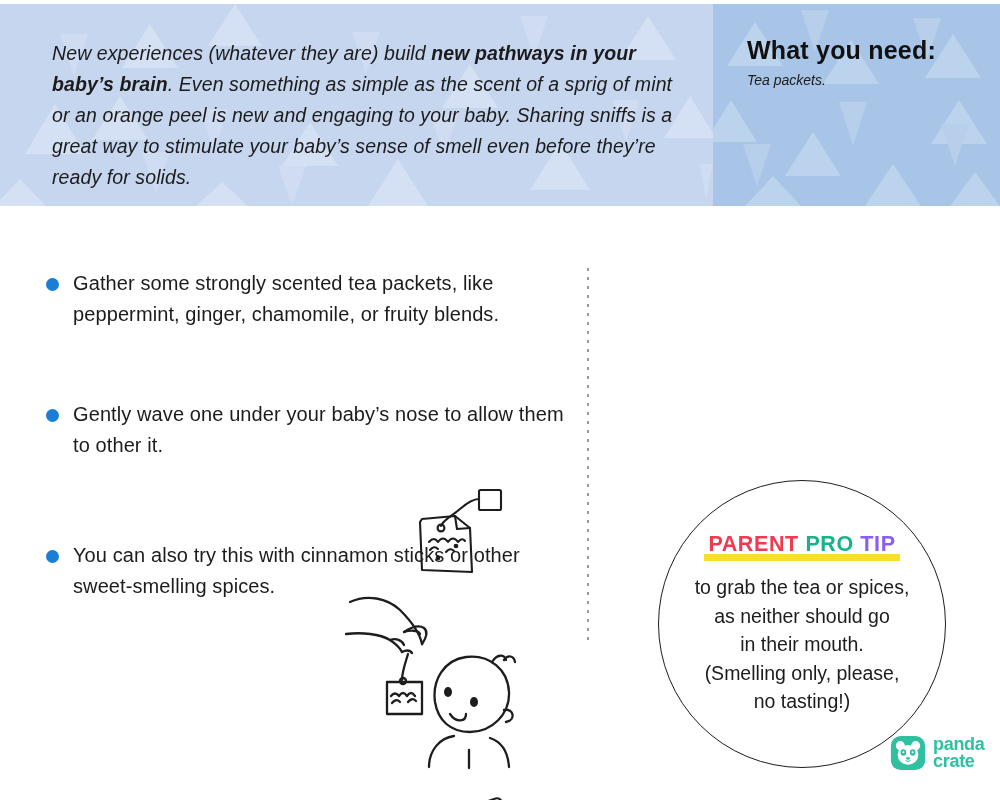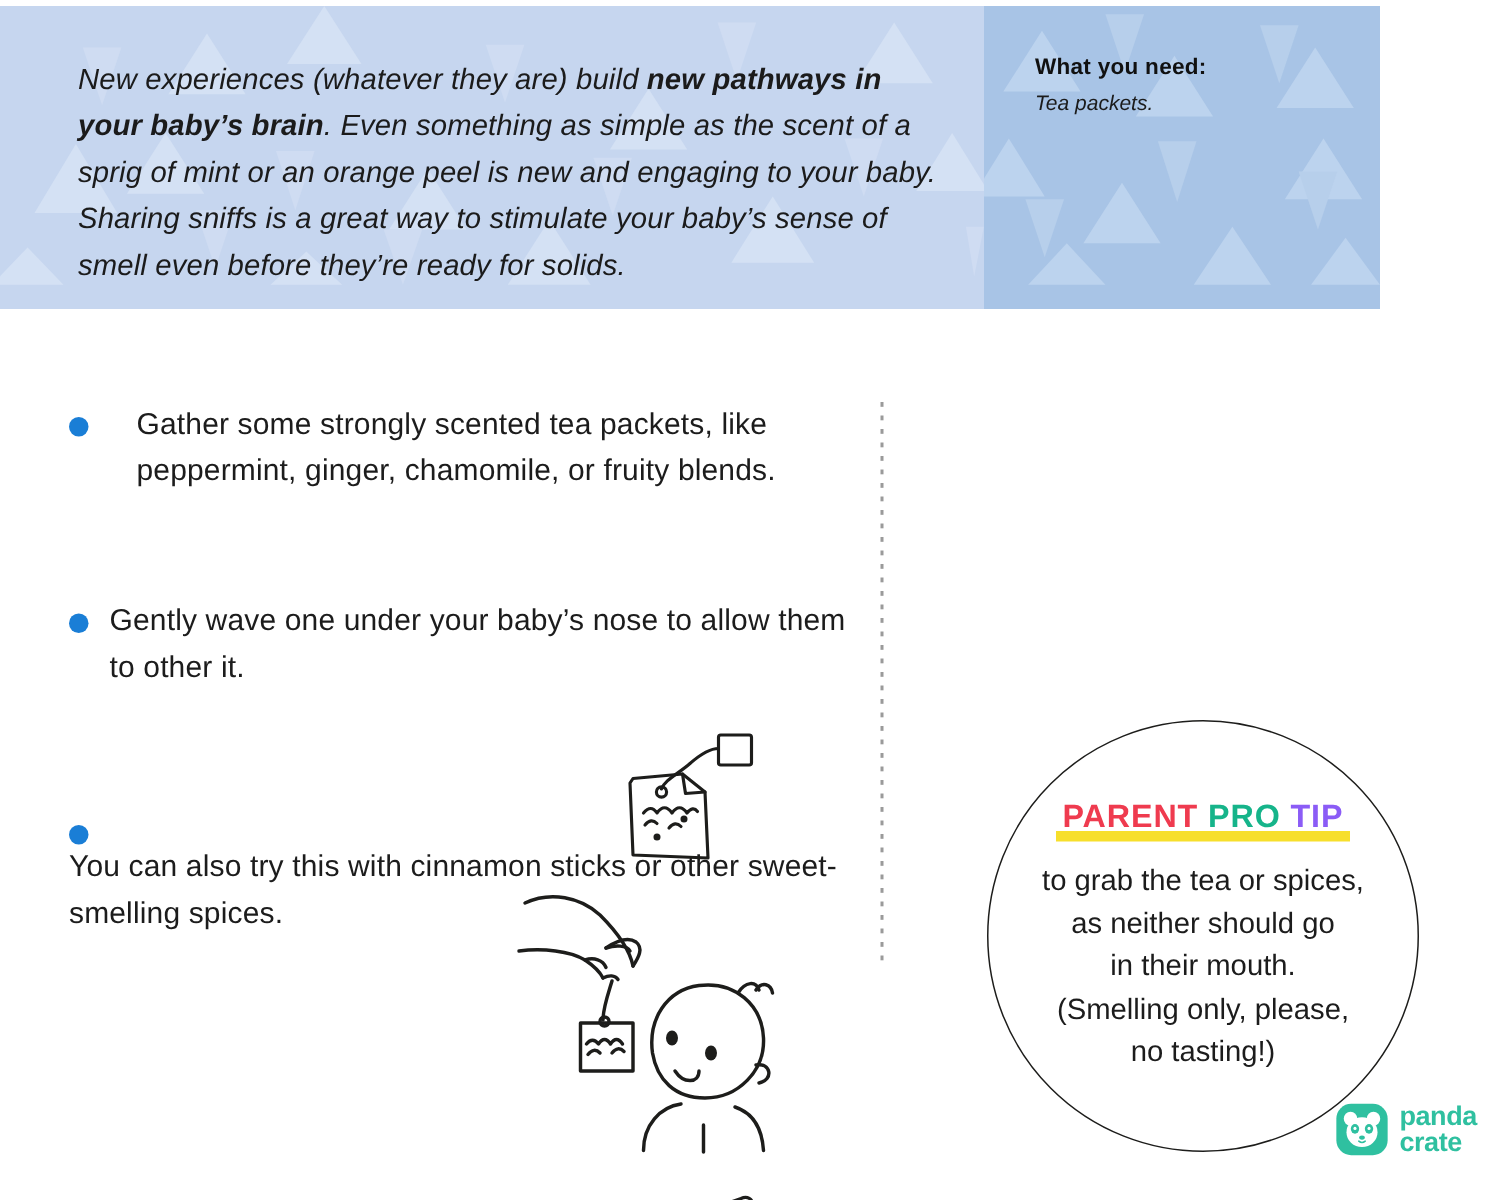--- a/index.html
+++ b/index.html
@@ -12,21 +12,21 @@
   .card {
     position: relative;
     width: 1000px; height: 800px;
     background: #ffffff;
   }
 
   
   .header {
     position: absolute;
     left: 0; top: 4px;
-    width: 920px; height: 202px;
+    width: 1000px; height: 202px;
     display: flex;
     overflow: hidden;
   }
   .header-left {
     position: relative;
     width: 713px; height: 100%;
     background: #c6d6ef;
     overflow: hidden;
   }
   .header-right {
@@ -47,35 +47,35 @@
     color: #1b1b1b;
     letter-spacing: .1px;
   }
   .intro b { font-weight: bold; font-style: italic; }
 
   .need-wrap {
     position: relative; z-index: 2;
     padding: 32px 20px 0 34px;
   }
   .need-title {
-    font-weight: bold; font-size: 15px; color: #111;
+    font-weight: bold; font-size: 25px; color: #111;
     letter-spacing: .2px; margin-bottom: 7px;
   }
   .need-body {
     font-style: italic; font-size: 14px; color: #1b1b1b;
   }
 
   
   .body-area { position: absolute; left:0; top: 206px; width: 1000px; height: 594px; }
 
   .steps { position: absolute; left: 46px; top: 62px; width: 520px; }
   .step { position: relative; display: flex; align-items: flex-start; }
-  .step.s1 { margin-top: 0; gap: 18px; }
+  .step.s1 { margin-top: 0; }
   .step.s2 { margin-top: 70px; }
-  .step.s3 { margin-top: 80px; flex-direction: column; }
+  .step.s3 { margin-top: 80px; }
   .bullet {
     flex: 0 0 auto;
     width: 13px; height: 13px; border-radius: 50%;
     background: #1a7ed6; margin-top: 10px; margin-right: 14px;
   }
   .step-text {
     font-size: 20px; line-height: 30.5px; color: #1c1c1c; letter-spacing: .1px;
   }
 
   

